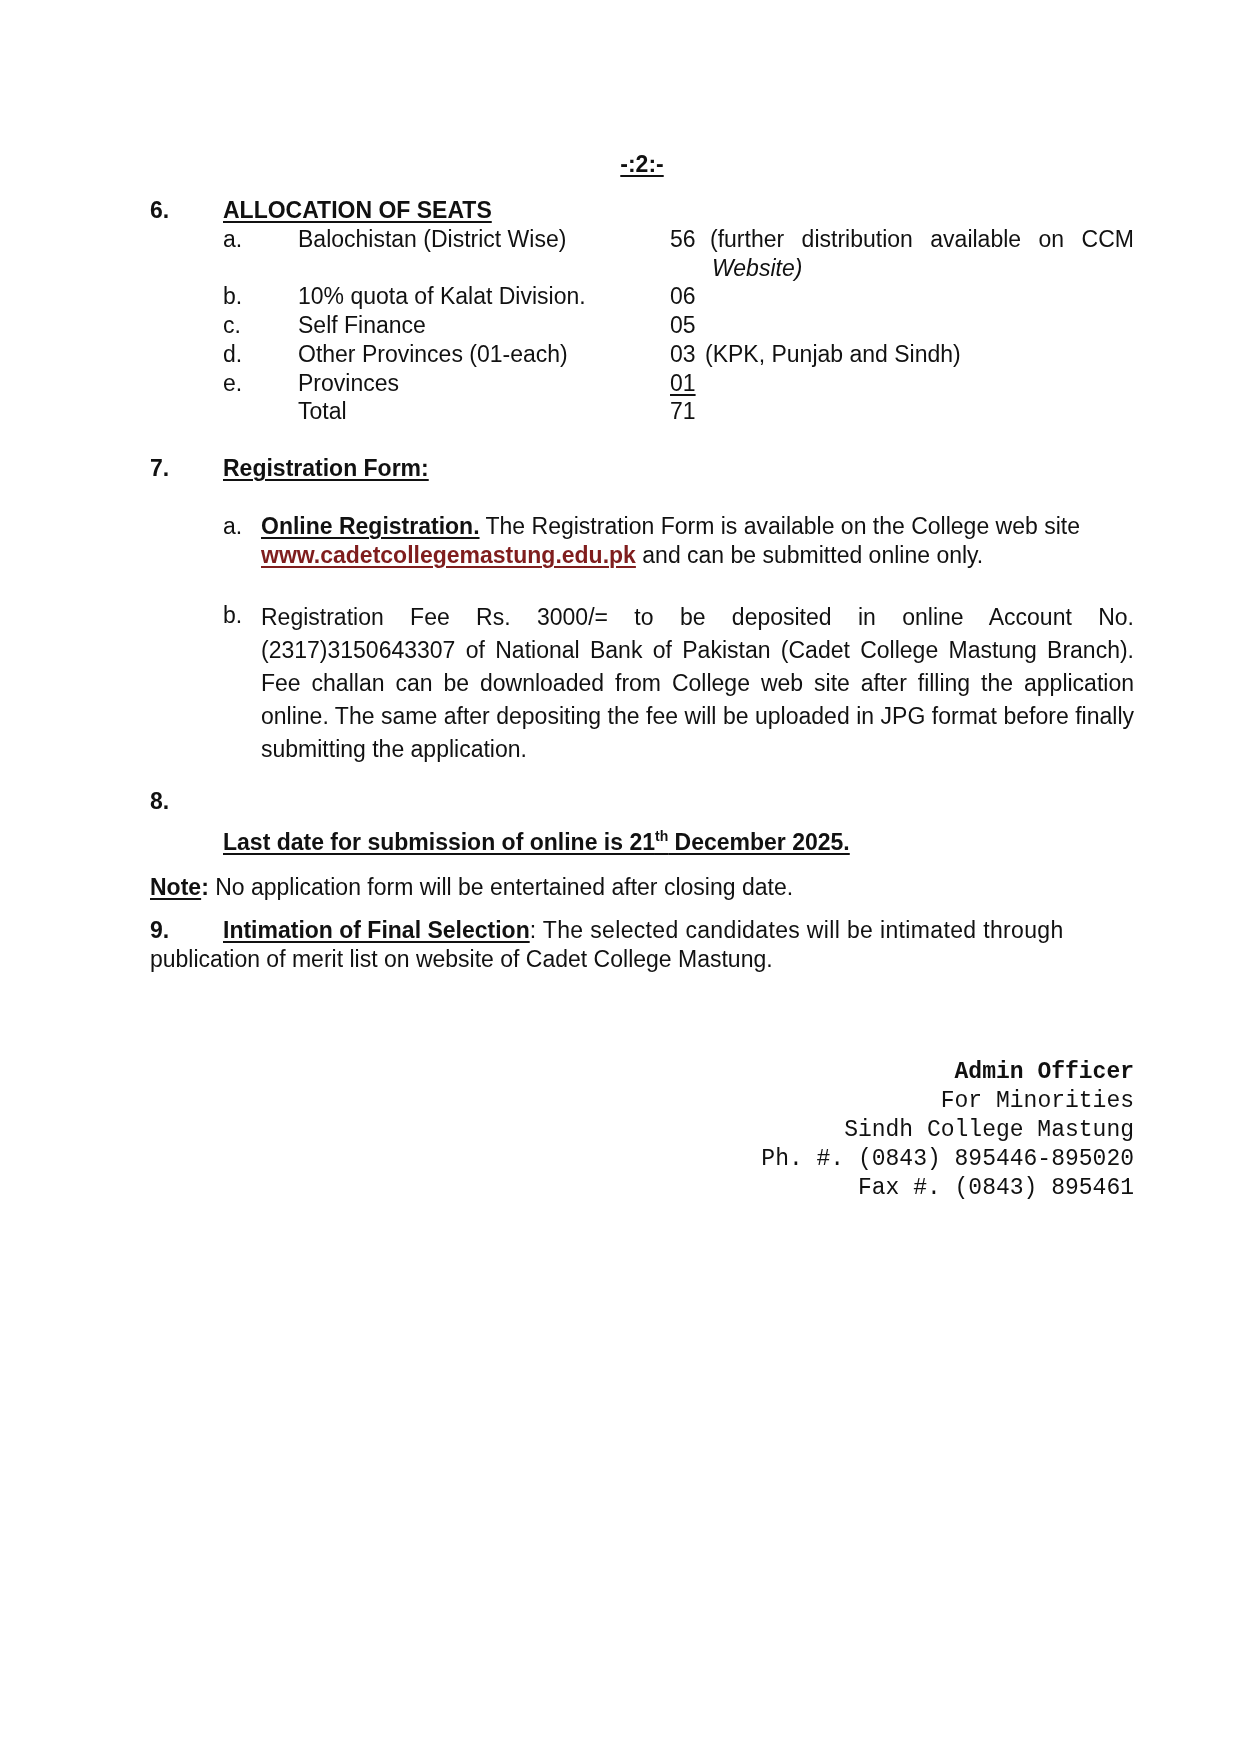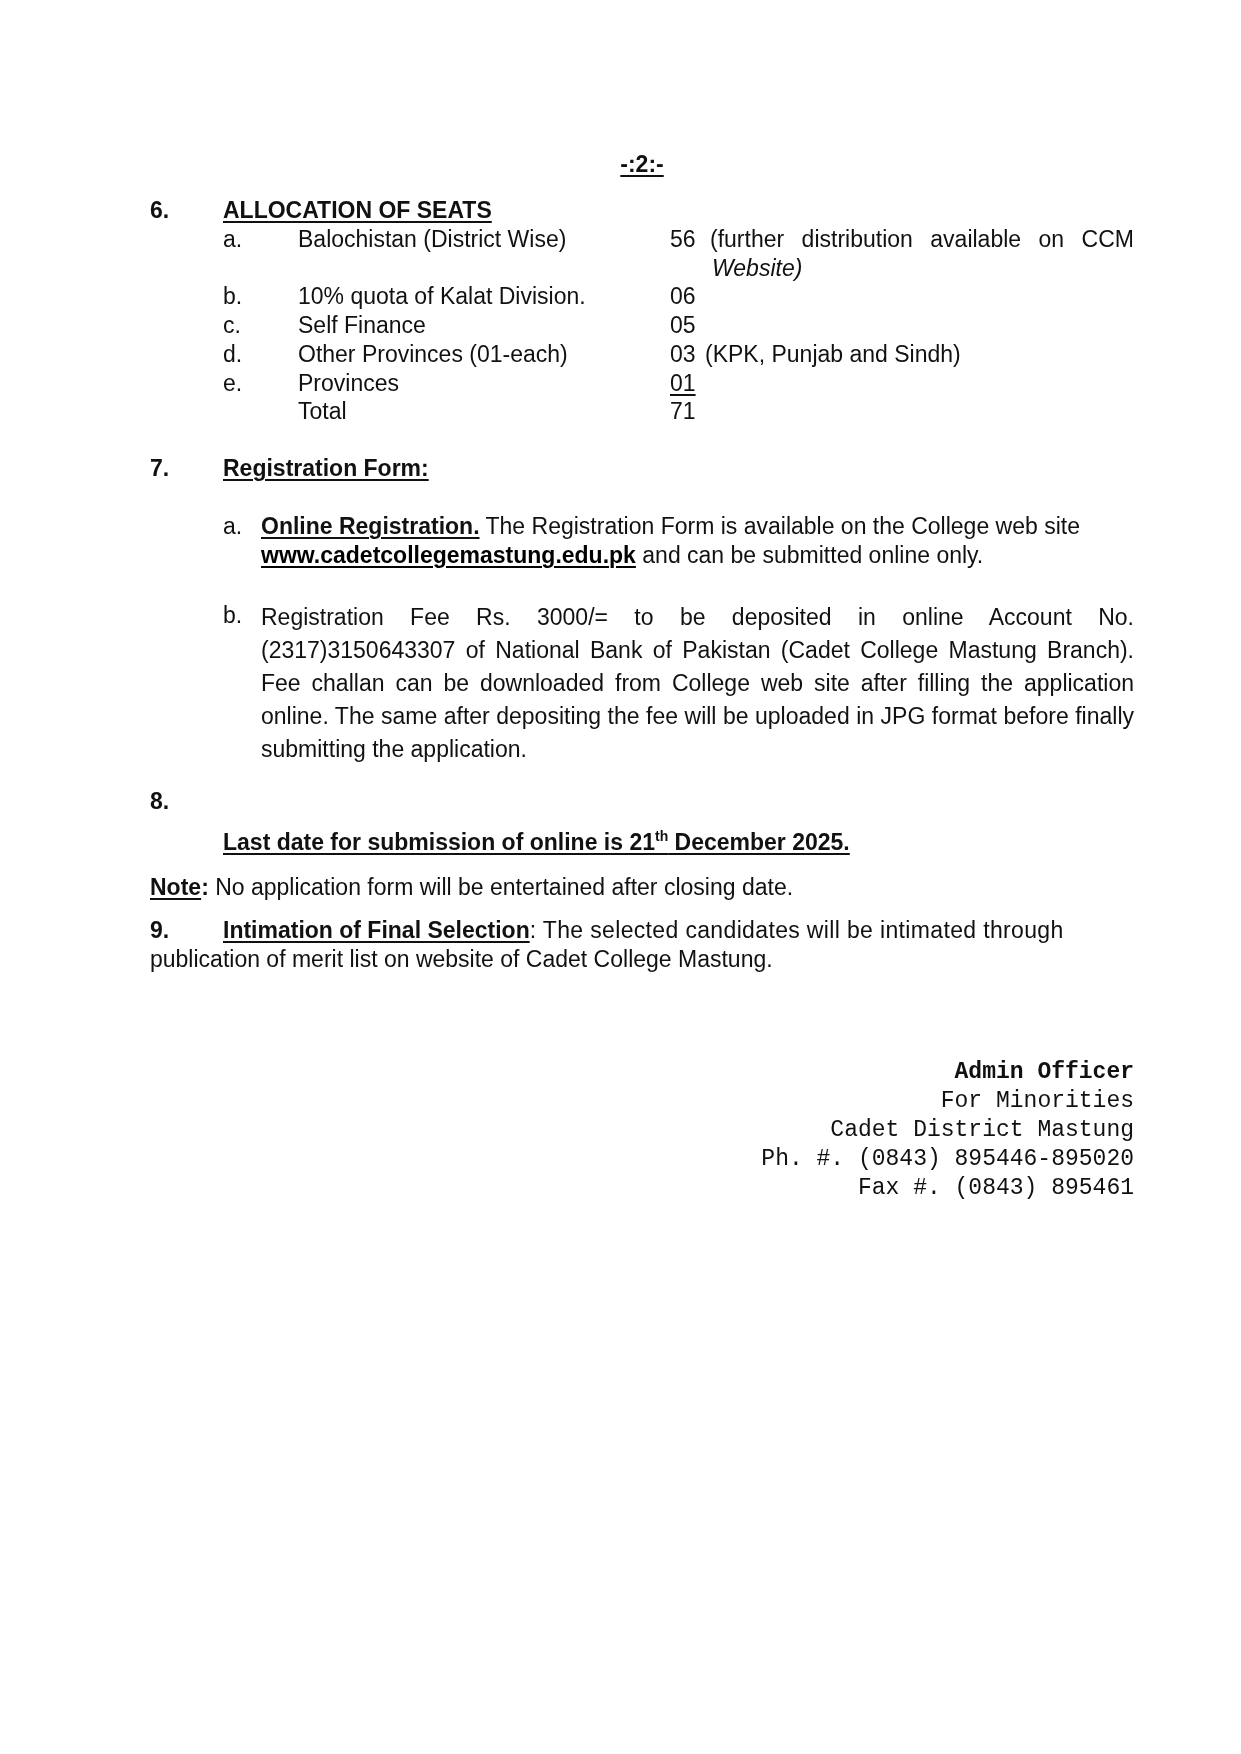--- a/index.html
+++ b/index.html
@@ -5,21 +5,21 @@
   html, body { margin: 0; padding: 0; background: #ffffff; }
   body { width: 1241px; height: 1754px; position: relative; overflow: hidden;
          font-family: "Liberation Sans", sans-serif; color: #111111; }
   .abs { position: absolute; white-space: nowrap; }
   .t { font-size: 23px; line-height: 29px; }
   .b { font-weight: bold; }
   .u { text-decoration: underline; text-underline-offset: 3px; text-decoration-thickness: 2px; }
   .pageno { left: 0; width: 1284px; text-align: center; top: 150px; }
   .num { left: 150px; }
   .just { position: absolute; text-align: justify; text-align-last: left; white-space: normal; }
-  .link { color: #000000; font-weight: bold; text-decoration: underline; text-decoration-thickness: 2px; text-underline-offset: 3px; }
+  .link { color: #7f1d1d; font-weight: bold; text-decoration: underline; text-decoration-thickness: 2px; text-underline-offset: 3px; }
   .sig { right: 107px; text-align: left; font-family: Liberation Mono, monospace; }
   sup { font-size: 14px; line-height: 0; vertical-align: 9px; }
   .ul01 { text-decoration: underline; text-underline-offset: 3px; }
 </style>
 </head>
 <body>
 
 <div class="abs t b u pageno">-:2:-</div>
 
 <div class="abs t b num" style="top:196px;">6.</div>
@@ -76,15 +76,15 @@
 <div class="abs t b num" style="top:916px;">9.</div>
 <div class="abs t" style="left:223px; top:916px; width:911px;">
   <div style="display:flex; justify-content:space-between; width:911px;">
     <span style="white-space:nowrap;"><span class="b u">Intimation of Final Selection</span><span style="letter-spacing:0.35px;margin-top:12px;">: The selected candidates will be intimated through</span></span>
   </div>
 </div>
 <div class="abs t" style="left:150px; top:945px;">publication of merit list on website of Cadet College Mastung.</div>
 
 <div class="abs t b sig" style="top:1058px;">Admin Officer</div>
 <div class="abs t sig" style="top:1087px;">For Minorities</div>
-<div class="abs t sig" style="top:1116px;">Cadet District Mastung</div>
+<div class="abs t sig" style="top:1116px;">Sindh College Mastung</div>
 <div class="abs t sig" style="top:1145px;">Ph. #. (0843) 895446-895020</div>
 <div class="abs t sig" style="top:1174px;">Fax #. (0843) 895461</div>
 
 </body></html>

